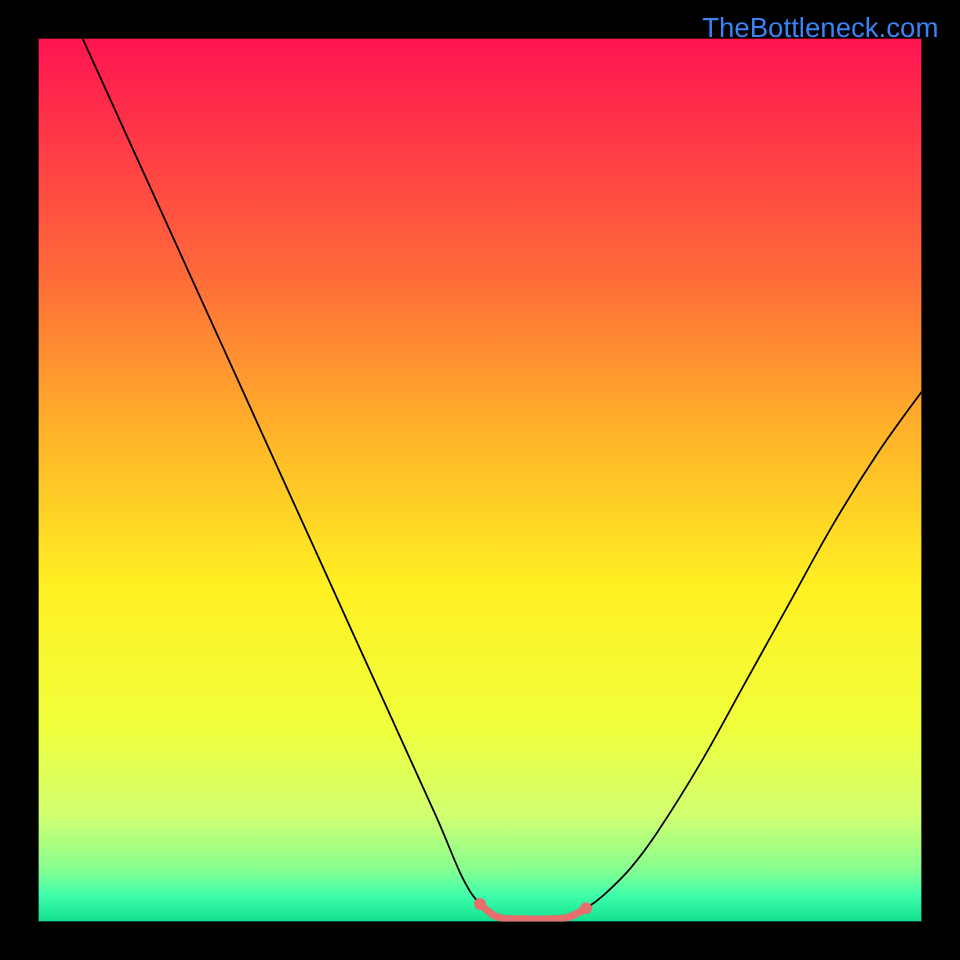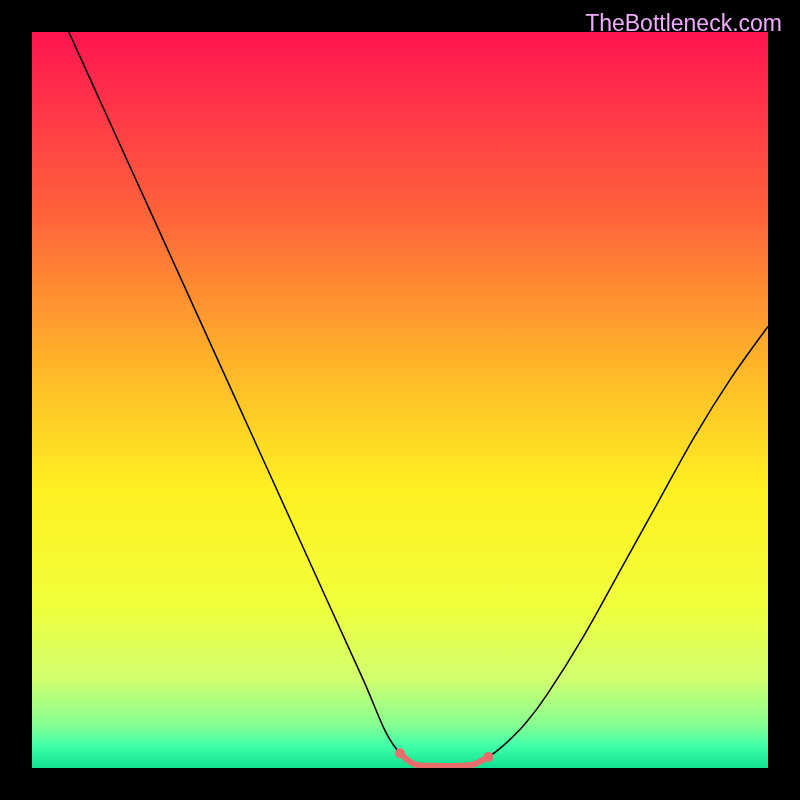--- a/index.html
+++ b/index.html
@@ -10,21 +10,21 @@
     background: #000000;
     position: relative;
   }
   .watermark {
     position: absolute;
     top: 10px;
     right: 18px;
     font-family: Arial, sans-serif;
     font-size: 23px;
     font-weight: 500;
-    color: #f0abfc;
+    color: #3b82f6;
     z-index: 10;
     letter-spacing: 0px;
   }
   .plot-area {
     position: absolute;
     left: 32px;
     top: 32px;
     width: 736px;
     height: 736px;
   }

